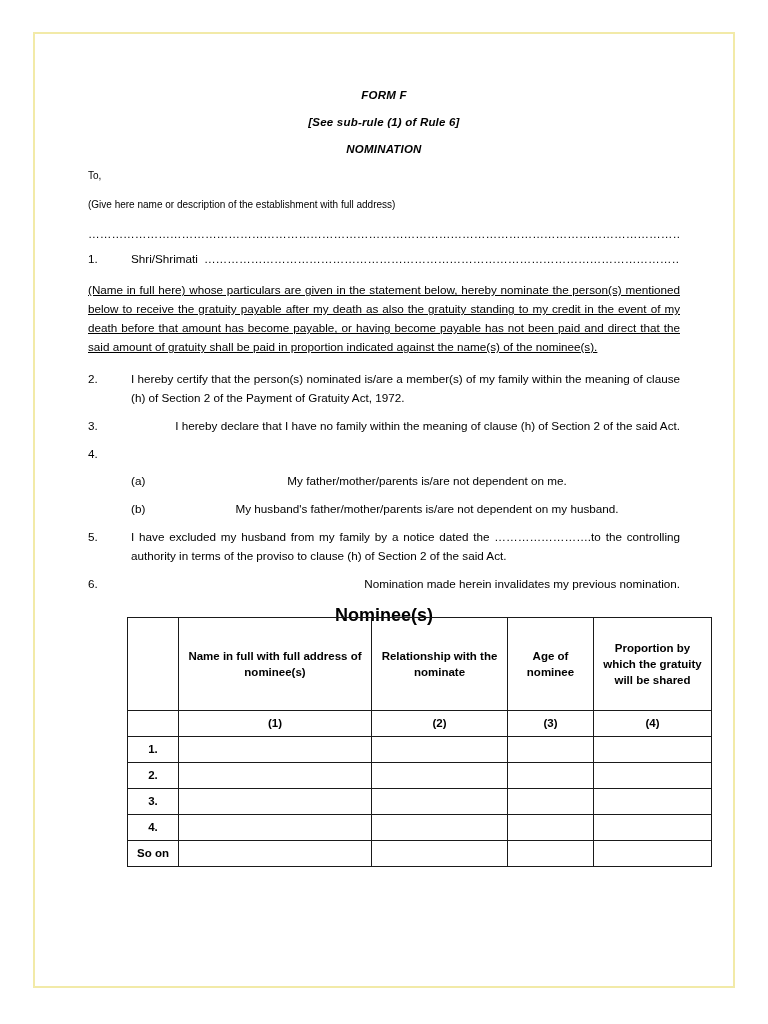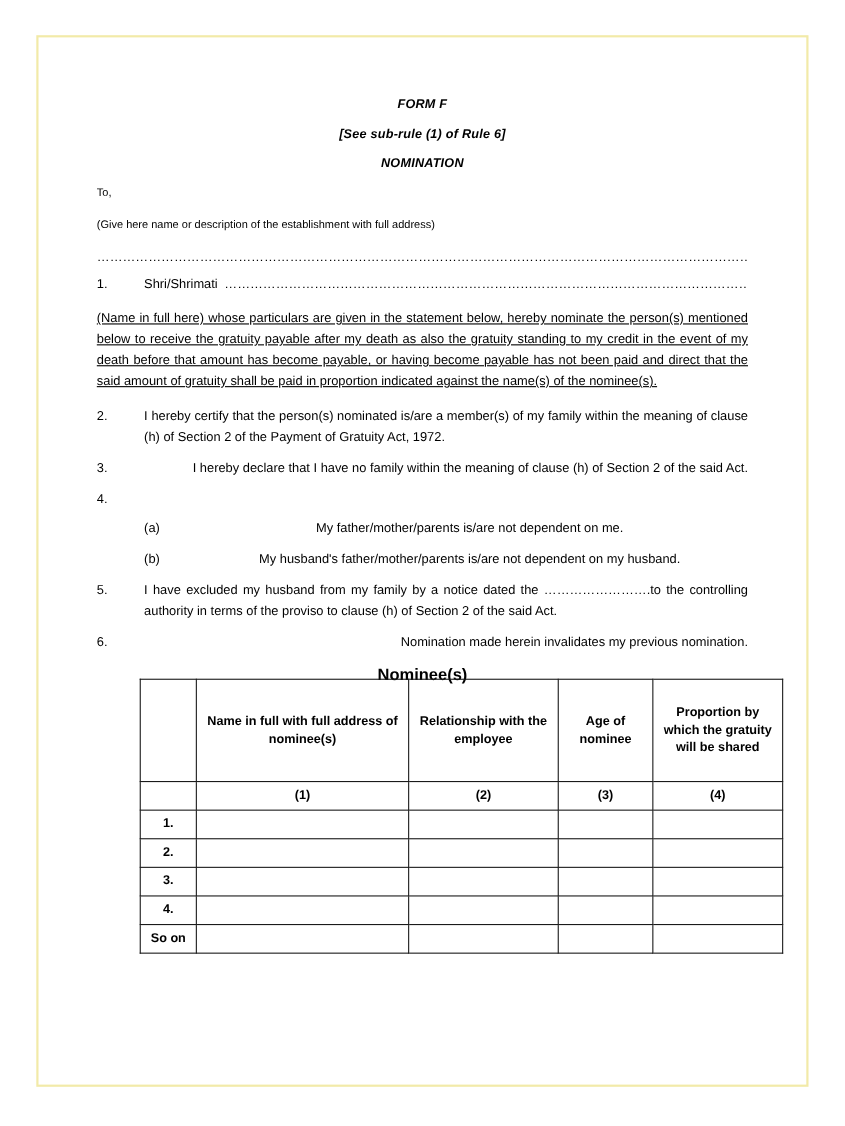--- a/index.html
+++ b/index.html
@@ -112,21 +112,21 @@
     line-height: 1.35;
     margin: 0 0 14px 0;
     white-space: nowrap;
   }
   .shri-row .num { width: 43px; flex: 0 0 43px; }
   .shri-row .lbl { margin-right: 6px; }
   .shri-row .dots { overflow: hidden; letter-spacing: 0px; word-spacing: -1px;}
 
   .table-title {
     font-weight: bold;
-    font-size: 15px;
+    font-size: 18px;
     text-align: center;
     margin: 11px 0 5px 0;
   }
 
   .nominee-table-wrap {
     position: absolute;
     left: 99px;
     top: 617px;
     width: 584px;
   }
@@ -239,21 +239,21 @@
         <col class="col-idx">
         <col class="col-name">
         <col class="col-rel">
         <col class="col-age">
         <col class="col-prop">
       </colgroup>
       <thead>
         <tr>
           <th></th>
           <th>Name in full with full address of nominee(s)</th>
-          <th>Relationship with the employee</th>
+          <th>Relationship with the nominate</th>
           <th>Age of nominee</th>
           <th>Proportion by which the gratuity will be shared</th>
         </tr>
         <tr class="numrow">
           <td></td>
           <td>(1)</td>
           <td>(2)</td>
           <td>(3)</td>
           <td>(4)</td>
         </tr>

